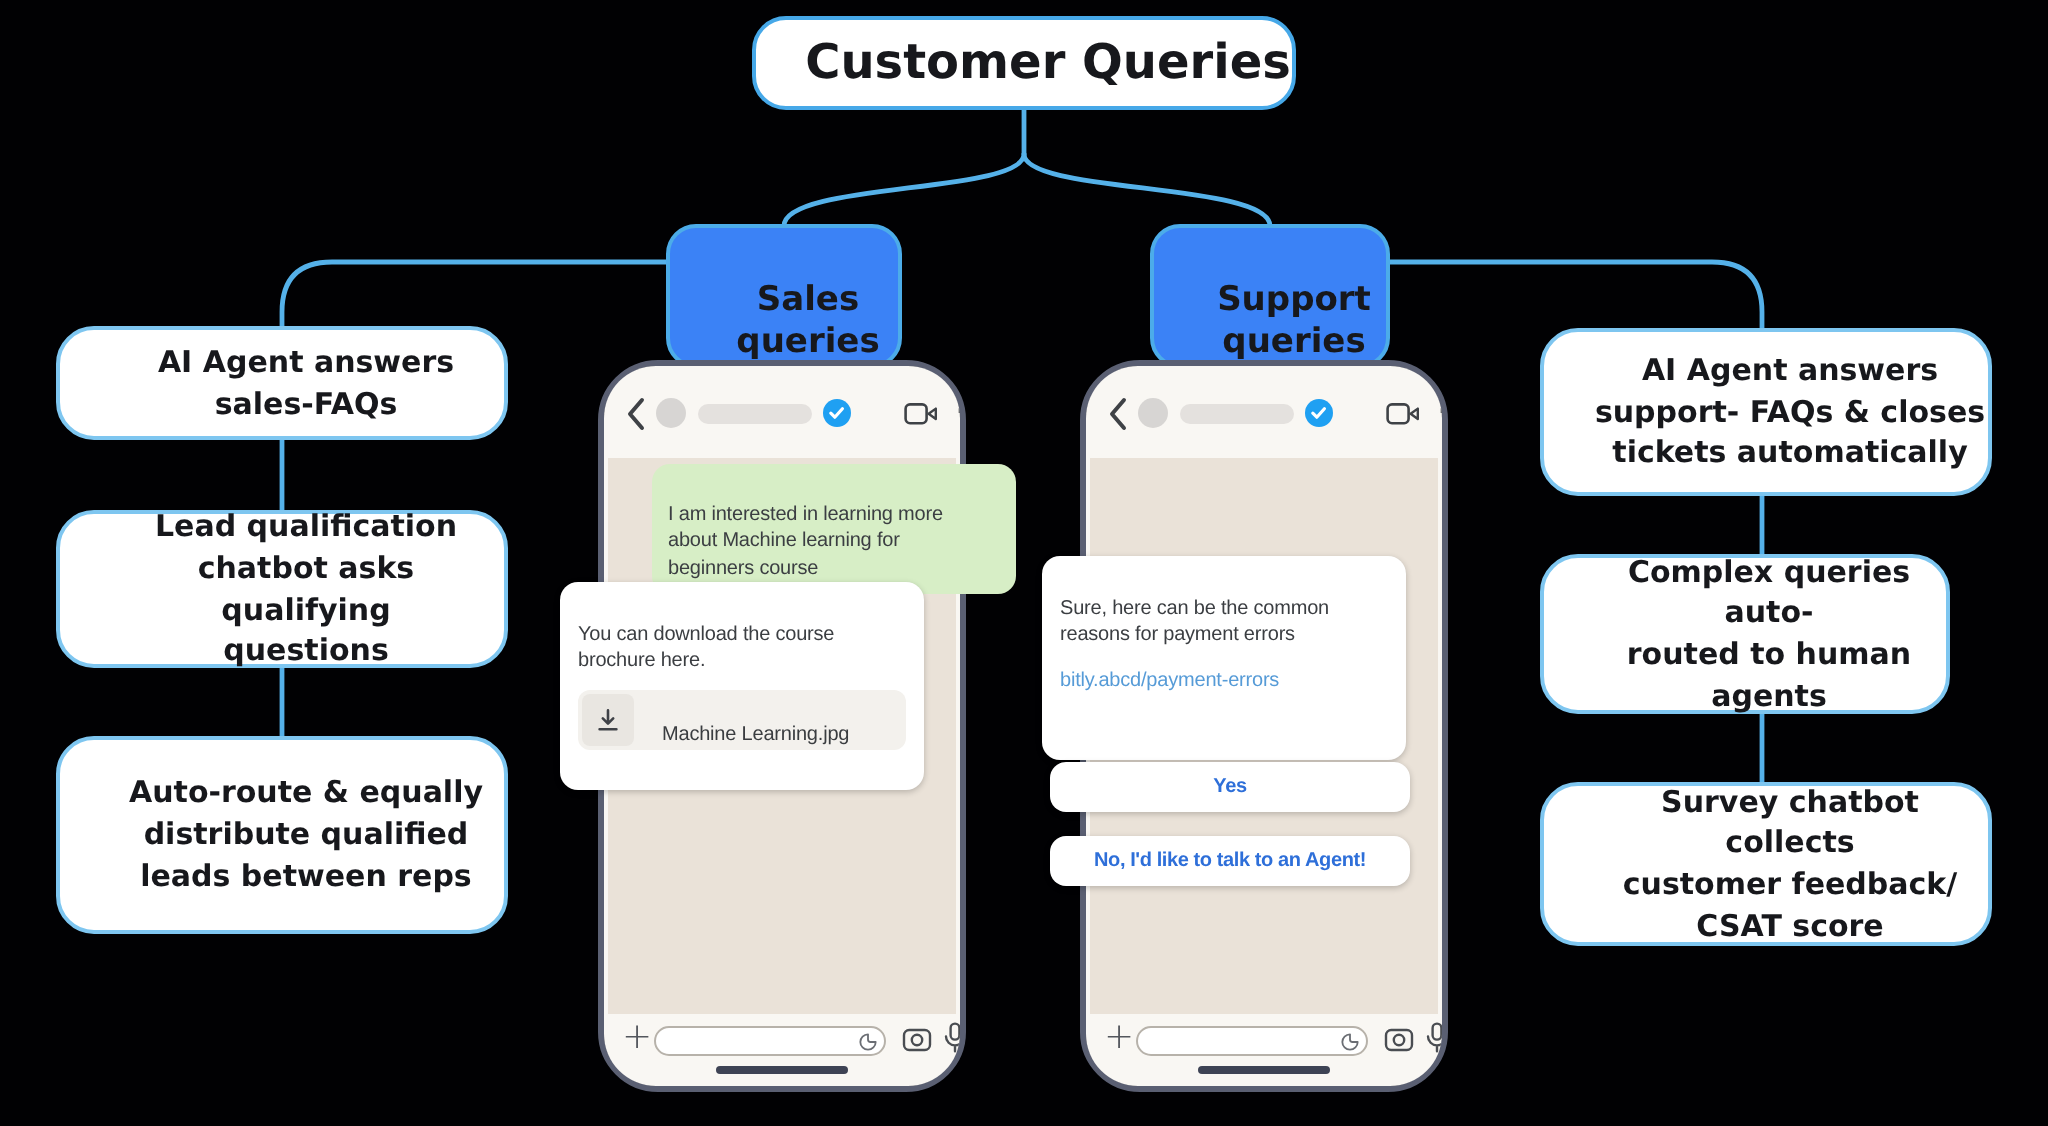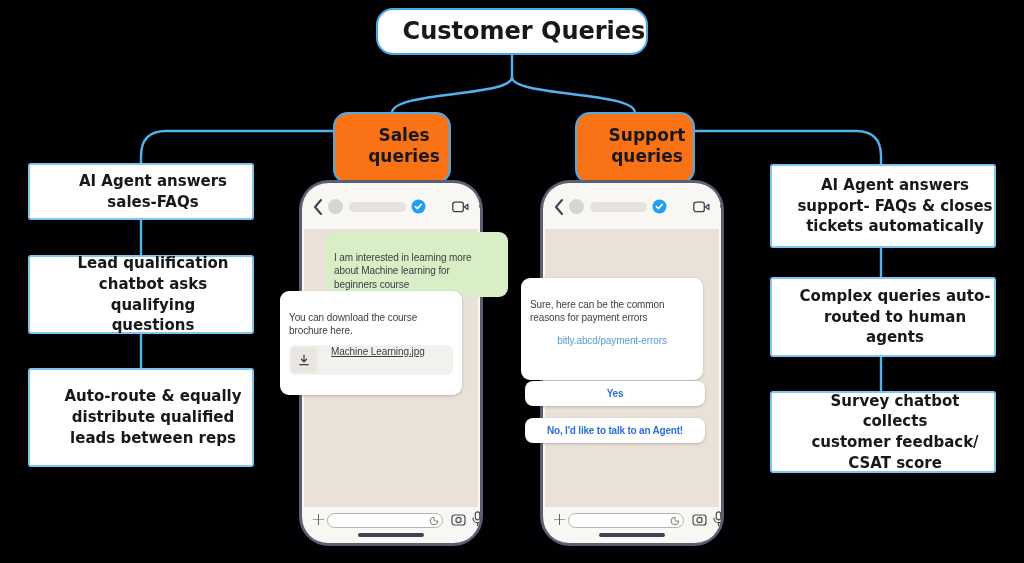--- a/index.html
+++ b/index.html
@@ -4,48 +4,48 @@
 <style>
   html,body{margin:0;padding:0;background:#000;}
   .canvas{position:relative;width:1024px;height:563px;background:#010103;overflow:hidden;
           font-family:"DejaVu Sans","Liberation Sans",sans-serif;}
   svg.connectors{position:absolute;left:0;top:0;z-index:1;}
 
   .node{position:absolute;background:#fff;border:2.5px solid #7ec6f0;border-radius:22px;
         display:flex;align-items:center;justify-content:center;text-align:center;
         font-weight:bold;color:#17181c;white-space:pre-line;z-index:2;box-sizing:border-box;padding-left:24px;}
   .title-node{border-color:#46a8e8;border-radius:17px;font-size:24px;line-height:1.1;}
-  .branch-node{background:#f97316;border-color:#4cace9;border-radius:15px;font-size:17px;
-               line-height:1.25;align-items:flex-start;padding-top:11px;}
-  .side-node{font-size:15px;line-height:1.38;border-radius:3px;}
+  .branch-node{background:#3b82f6;border-color:#4cace9;border-radius:15px;font-size:17px;
+               line-height:1.25;align-items:flex-end;padding-top:11px;}
+  .side-node{font-size:15px;line-height:1.38;border-radius:19px;}
 
   .phone{position:absolute;width:184px;height:366px;border:3px solid #5a5f72;border-radius:30px;
          z-index:3;box-sizing:border-box;}
   .screen{position:absolute;inset:0;background:#f9f7f3;border-radius:26px;overflow:hidden;}
   .chat-area{position:absolute;left:2px;right:2px;top:46px;height:278px;background:#eae2d8;}
   .avatar{position:absolute;left:26px;top:16px;width:15px;height:15px;border-radius:50%;background:#d7d5d3;}
   .name-pill{position:absolute;left:47px;top:19px;width:57px;height:10px;border-radius:5px;background:#e4e1de;}
   .kebab{position:absolute;left:172px;top:13px;font-size:13px;color:#3f4246;font-weight:bold;line-height:1;}
   .hicon{position:absolute;}
   .plus{position:absolute;left:9px;top:327px;font-size:18px;color:#53565c;font-weight:300;line-height:1;}
   .input-pill{position:absolute;left:25px;top:330px;width:116px;height:15px;background:#fff;
               border:1.2px solid #b7b2aa;border-radius:9px;box-sizing:border-box;}
   .home-bar{position:absolute;bottom:6px;left:50%;transform:translateX(-50%);width:66px;height:4px;
             border-radius:2px;background:#3e4354;}
 
   .bubble{position:absolute;border-radius:9px;font-family:"Liberation Sans",sans-serif;font-size:10px;
           line-height:1.32;color:#3b3e42;white-space:pre-line;z-index:4;box-sizing:border-box;letter-spacing:-0.1px;}
   .green{background:#d7eec6;padding:6px 8px;}
   .white{background:#fff;padding:7px 9px;box-shadow:0 1px 3px rgba(0,0,0,.22);}
   .attach-row{margin-top:7px;background:#f3f1ed;border-radius:6px;height:30px;display:flex;
-              align-items:flex-start;padding-right:8px;text-decoration:underline;}
+              align-items:flex-end;padding-right:8px;}
   .attach-tile{width:26px;height:26px;margin:2px;border-radius:4px;background:#e9e6e1;
                display:flex;align-items:center;justify-content:center;flex:0 0 auto;}
   .attach-name{margin-left:12px;font-size:10px;color:#3a3d40;white-space:nowrap;}
-  .chat-link{margin-top:9px;color:#569bd7;white-space:nowrap;text-align:center;}
+  .chat-link{margin-top:9px;color:#569bd7;white-space:nowrap;}
   .chat-question{margin-top:20px;color:#3b3e42;}
   .chat-btn{position:absolute;background:#fff;border-radius:8px;display:flex;align-items:center;
             justify-content:center;font-family:"Liberation Sans",sans-serif;font-size:10px;font-weight:bold;
             color:#2e6fd9;box-shadow:0 1px 3px rgba(0,0,0,.22);z-index:4;white-space:nowrap;letter-spacing:-0.2px;}
 </style>
 </head>
 <body>
 
 <div class="canvas">
 
@@ -89,21 +89,21 @@
     <span>Auto-route &amp; equally
 distribute qualified
 leads between reps</span>
   </div>
 
   <div class="node side-node" style="left:770px;top:164px;width:226px;height:84px;">
     <span>AI Agent answers
 support- FAQs &amp; closes
 tickets automatically</span>
   </div>
-  <div class="node side-node" style="left:770px;top:277px;width:226px;height:80px;">
+  <div class="node side-node" style="left:770px;top:277px;width:205px;height:80px;">
     <span>Complex queries auto-
 routed to human
 agents</span>
   </div>
   <div class="node side-node" style="left:770px;top:391px;width:226px;height:82px;">
     <span>Survey chatbot collects
 customer feedback/
 CSAT score</span>
   </div>
 

